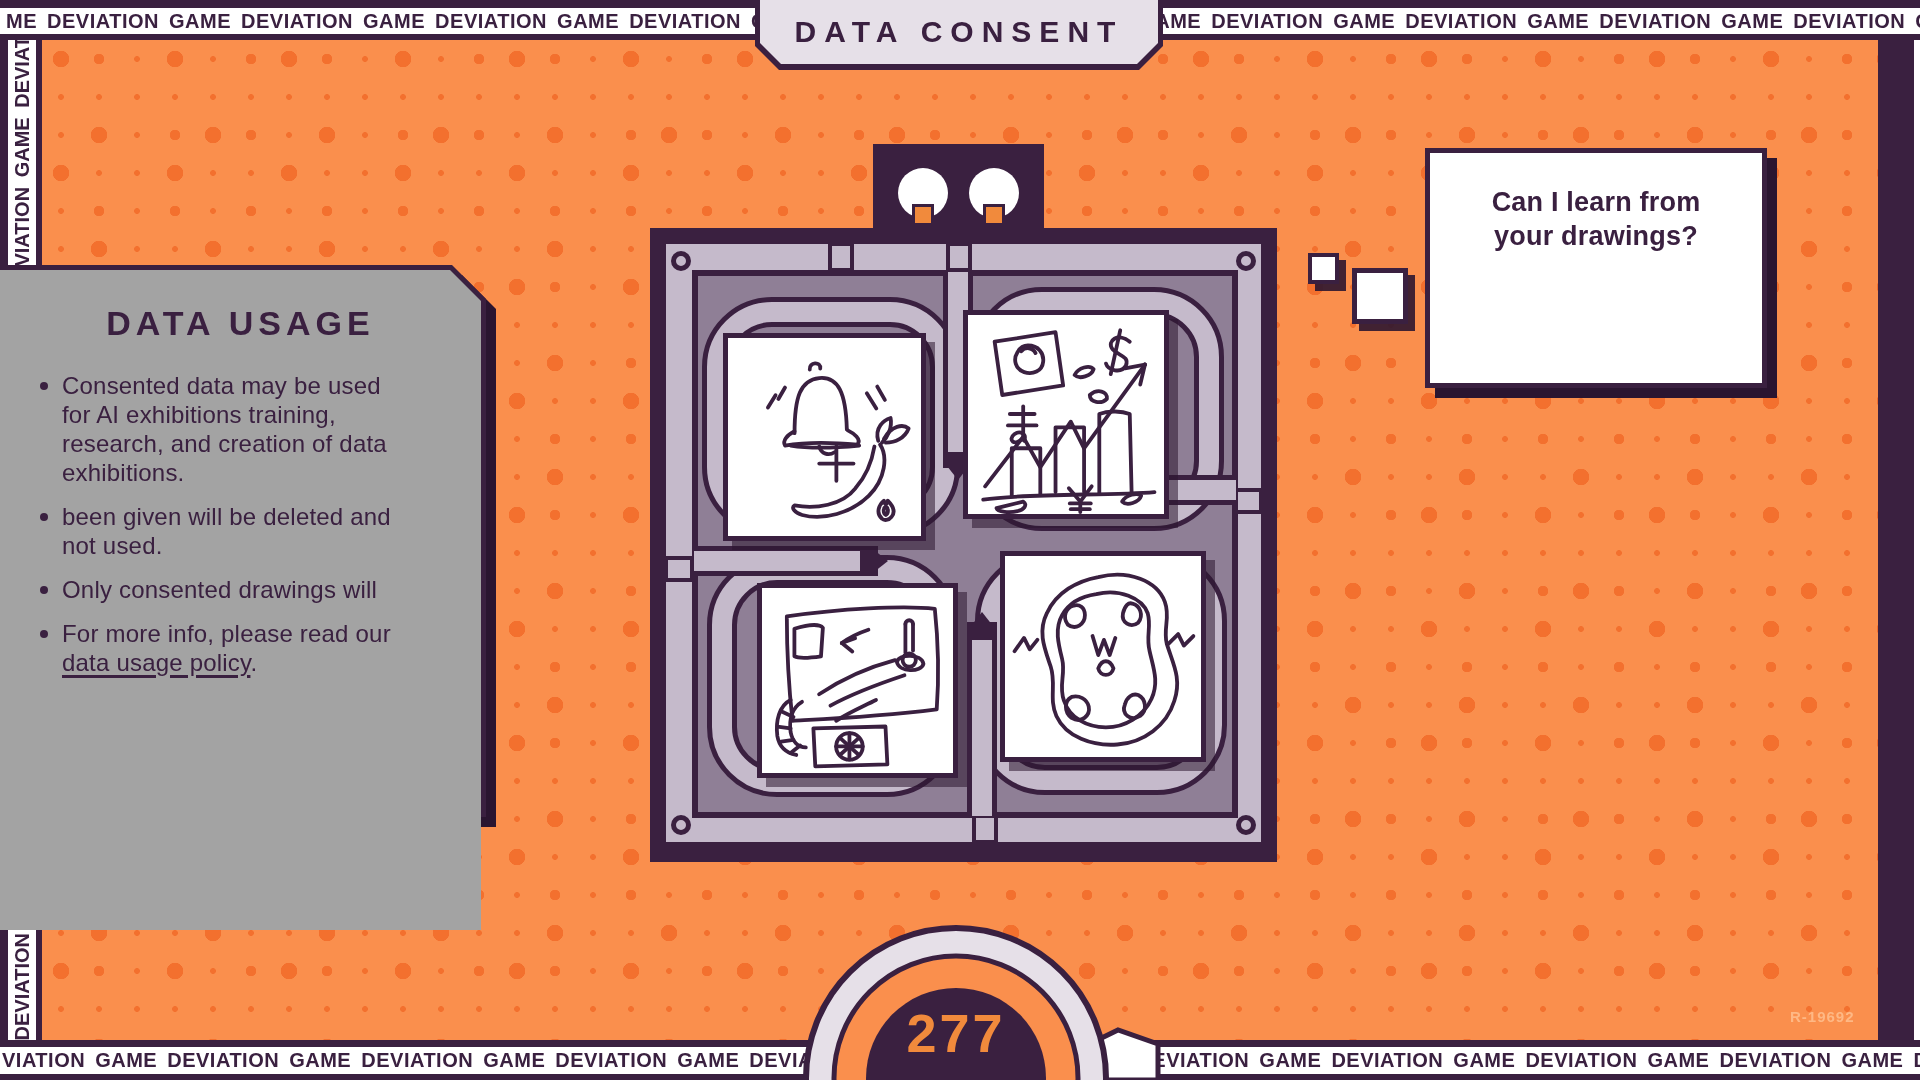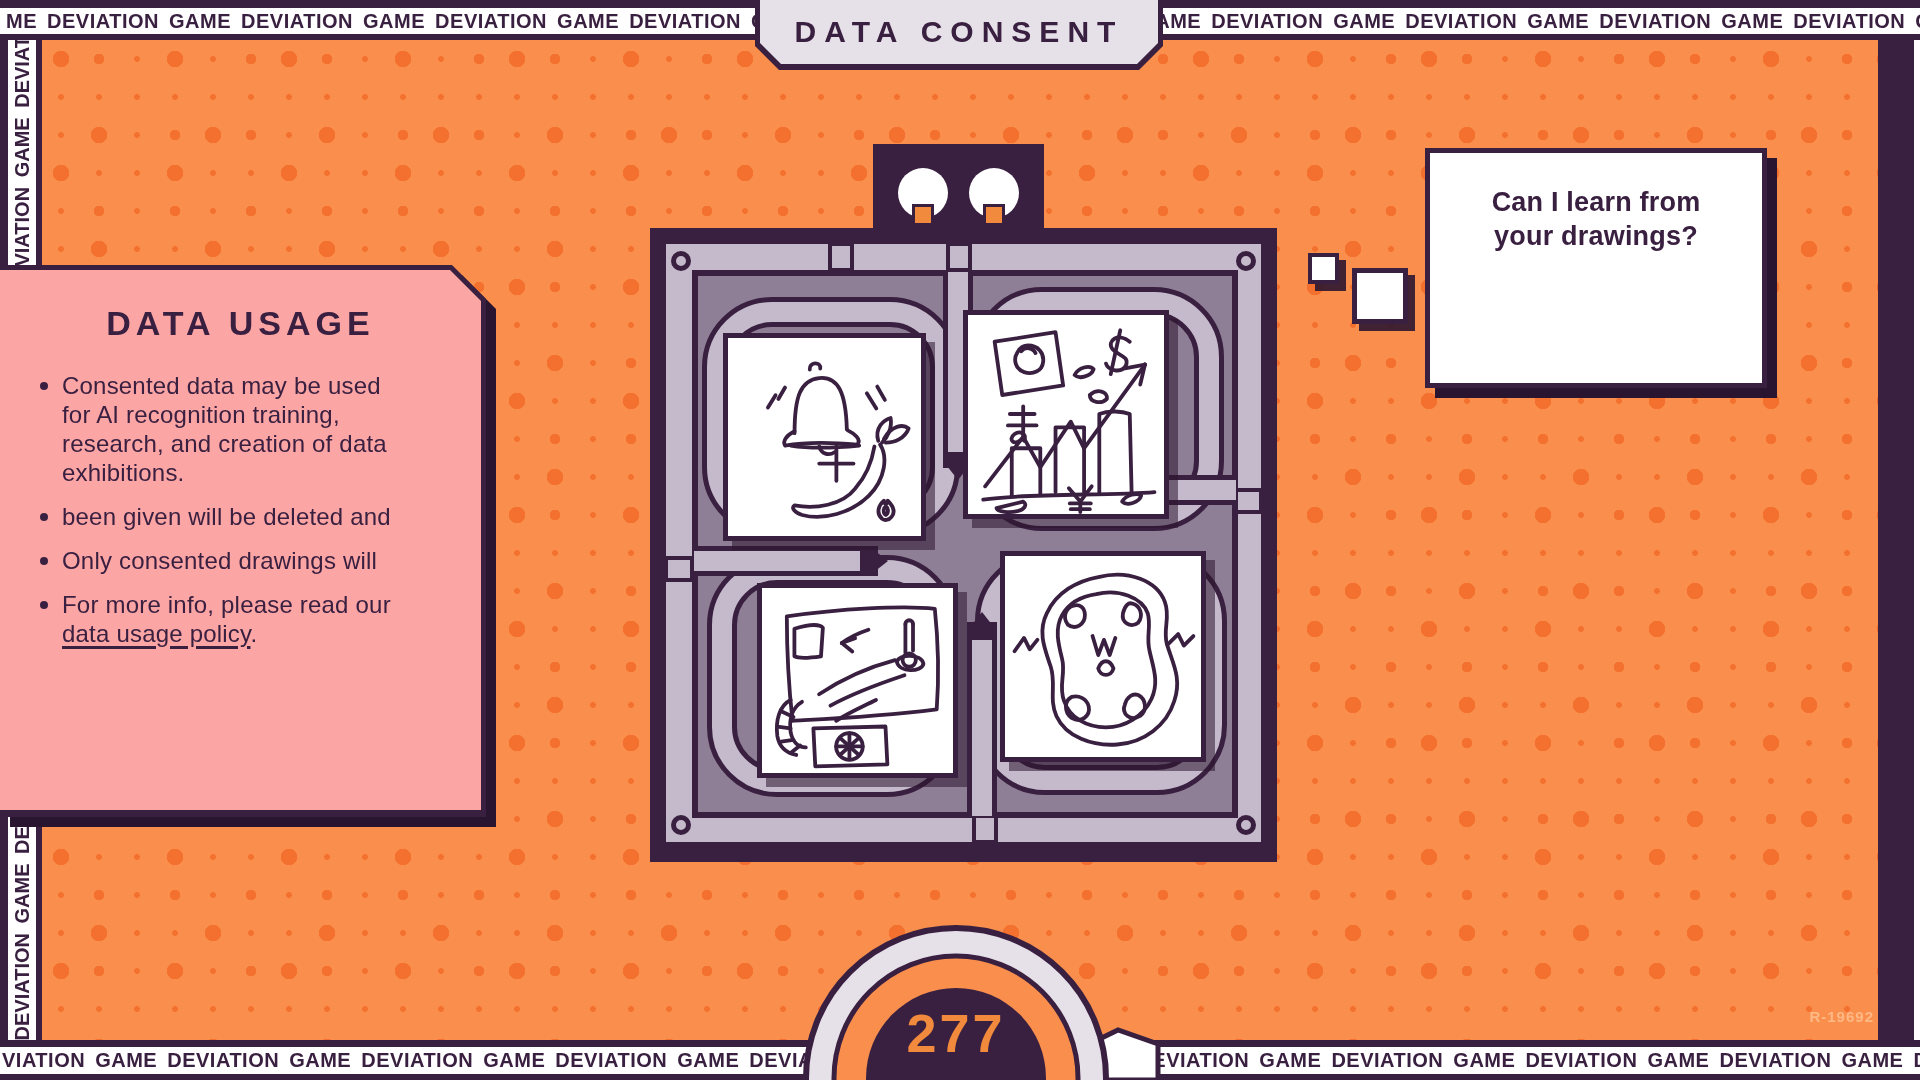--- a/index.html
+++ b/index.html
@@ -41,21 +41,21 @@
     clip-path:polygon(0 0,100% 0,100% calc(100% - 21px),calc(100% - 21px) 100%,21px 100%,0 calc(100% - 21px));
     display:flex;align-items:center;justify-content:center;}
   #badge .face div{font-size:30px;font-weight:bold;letter-spacing:8px;color:#3A2040;padding-top:6px;text-align:center;}
 
   
   #panel{position:absolute;left:0;top:265px;width:498px;height:564px;}
   #panel .shadow{position:absolute;left:10px;top:10px;width:486px;height:552px;background:#2A1530;
     clip-path:polygon(0 0,calc(100% - 34px) 0,100% 34px,100% 100%,0 100%);}
   #panel .outer{position:absolute;left:0;top:0;width:486px;height:552px;background:#3A2040;
     clip-path:polygon(0 0,calc(100% - 34px) 0,100% 34px,100% 100%,0 100%);}
-  #panel .inner{position:absolute;left:0;top:5px;width:481px;height:540px;background:#fca5a5;
+  #panel .inner{position:absolute;left:0;top:5px;width:481px;height:660px;background:#a3a3a3;
     clip-path:polygon(0 0,calc(100% - 31px) 0,100% 31px,100% 100%,0 100%);color:#3A2040;}
   .panel-title{margin-top:34px;text-align:center;font-size:34px;font-weight:bold;letter-spacing:5px;}
   .bullets{margin-top:28px;padding-left:40px;padding-right:20px;}
   .bullet{display:flex;margin-bottom:15px;}
   .bullet .b-dot{flex:0 0 8px;width:8px;height:8px;border-radius:50%;background:#3A2040;margin:11px 14px 0 0;}
   .bullet .b-text{font-size:24px;line-height:29px;letter-spacing:.2px;}
   .b-line{display:block;}
   .b-inline{display:inline;}
   .policy-link{text-decoration:underline;text-decoration-thickness:2.5px;text-underline-offset:4px;font-weight:normal;cursor:pointer;}
 
@@ -91,21 +91,21 @@
   .thought-sq{position:absolute;background:#FFFFFF;border:4px solid #3A2040;box-sizing:border-box;
     box-shadow:7px 7px 0 rgba(44,22,48,.9);}
   #sq-small{left:1308px;top:253px;width:31px;height:31px;}
   #sq-big{left:1352px;top:268px;width:56px;height:56px;border-width:5px;}
 
   
   #gauge{position:absolute;left:770px;top:905px;width:400px;height:175px;}
   #gauge text{font-family:"Liberation Sans",sans-serif;font-weight:bold;font-size:54px;letter-spacing:3px;}
 
   
-  #watermark{position:absolute;left:1790px;top:1008px;width:84px;text-align:right;
+  #watermark{position:absolute;left:1790px;top:1008px;width:84px;text-align:left;
     font-size:15px;font-weight:bold;letter-spacing:1px;color:#FFC08F;opacity:.85;}
 </style>
 </head>
 <body>
 
 <div id="stage">
 
   <div class="content-bg"></div>
 
   <div id="head">
@@ -280,29 +280,30 @@
   <div id="panel">
     <div class="shadow"></div>
     <div class="outer"></div>
     <div class="inner">
       <div class="panel-title">DATA USAGE</div>
       <div class="bullets">
         <div class="bullet">
           <span class="b-dot"></span>
           <span class="b-text">
             <span class="b-line">Consented data may be used</span>
-            <span class="b-line">for AI recognition training,</span>
+            <span class="b-line">for AI exhibitions training,</span>
             <span class="b-line">research, and creation of data</span>
             <span class="b-line">exhibitions.</span>
           </span>
         </div>
         <div class="bullet">
           <span class="b-dot"></span>
           <span class="b-text">
             <span class="b-line">been given will be deleted and</span>
+            <span class="b-line">not used.</span>
           </span>
         </div>
         <div class="bullet">
           <span class="b-dot"></span>
           <span class="b-text">
             <span class="b-line">Only consented drawings will</span>
           </span>
         </div>
         <div class="bullet">
           <span class="b-dot"></span>

